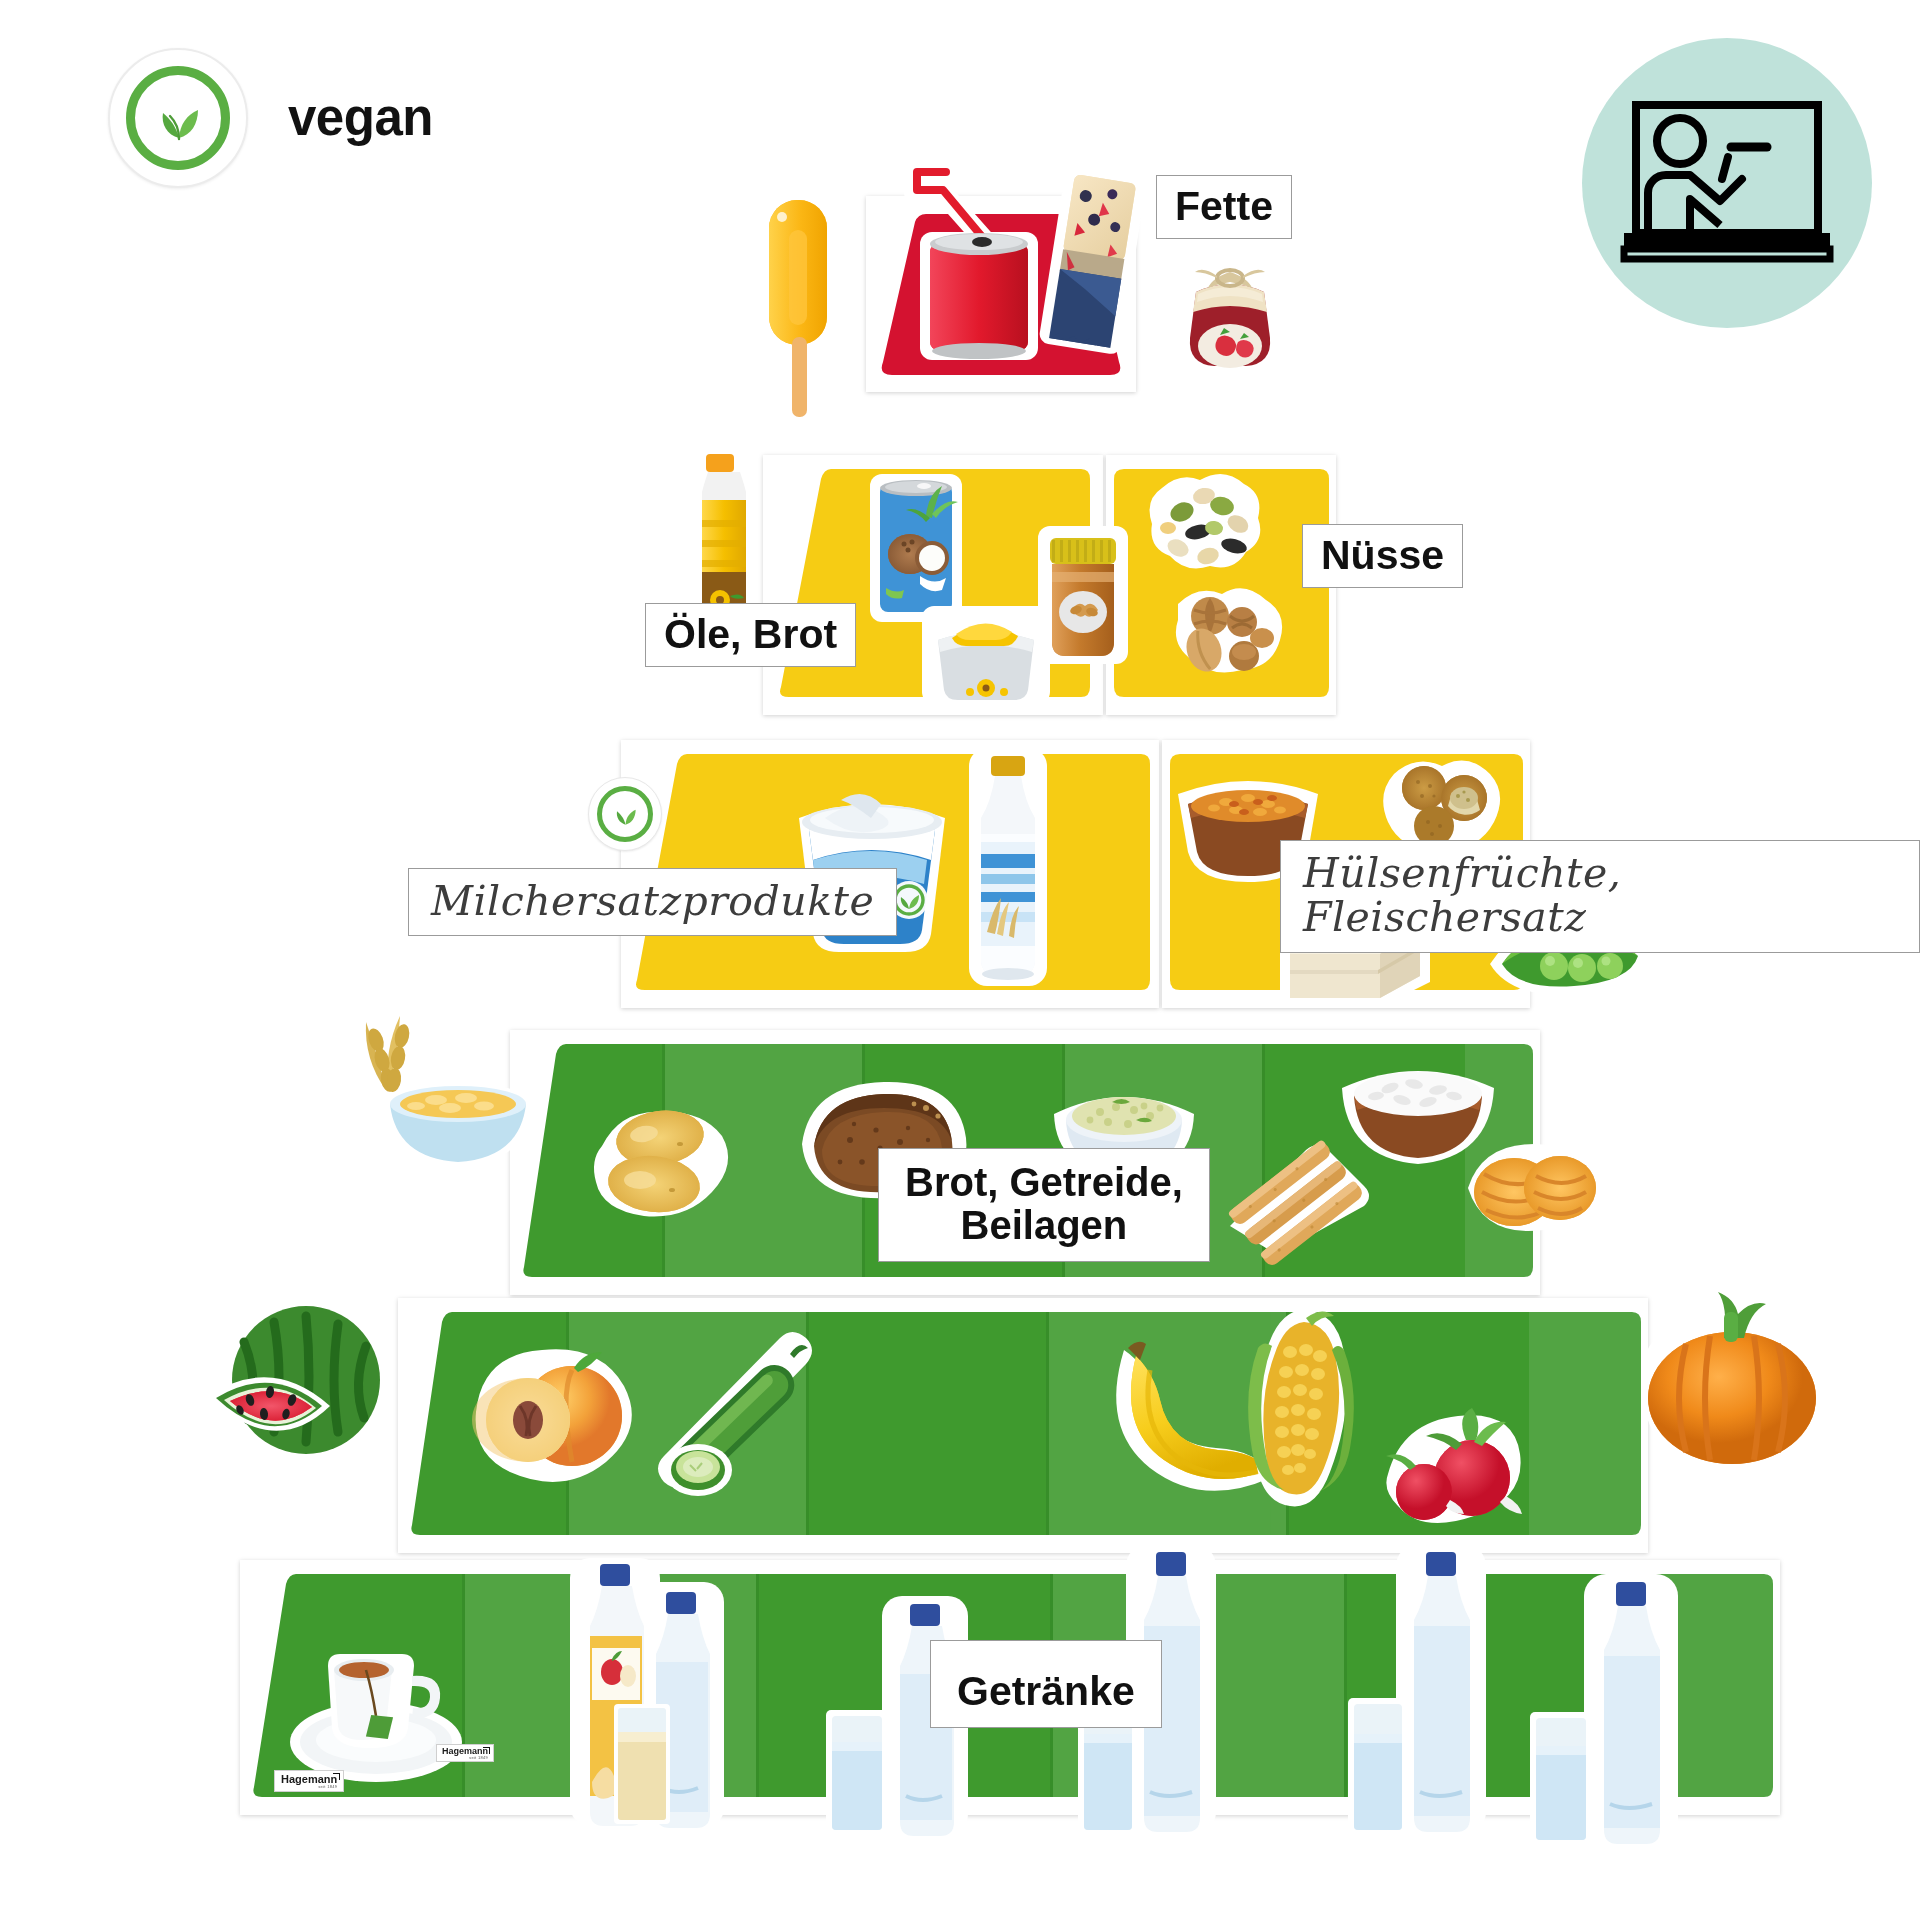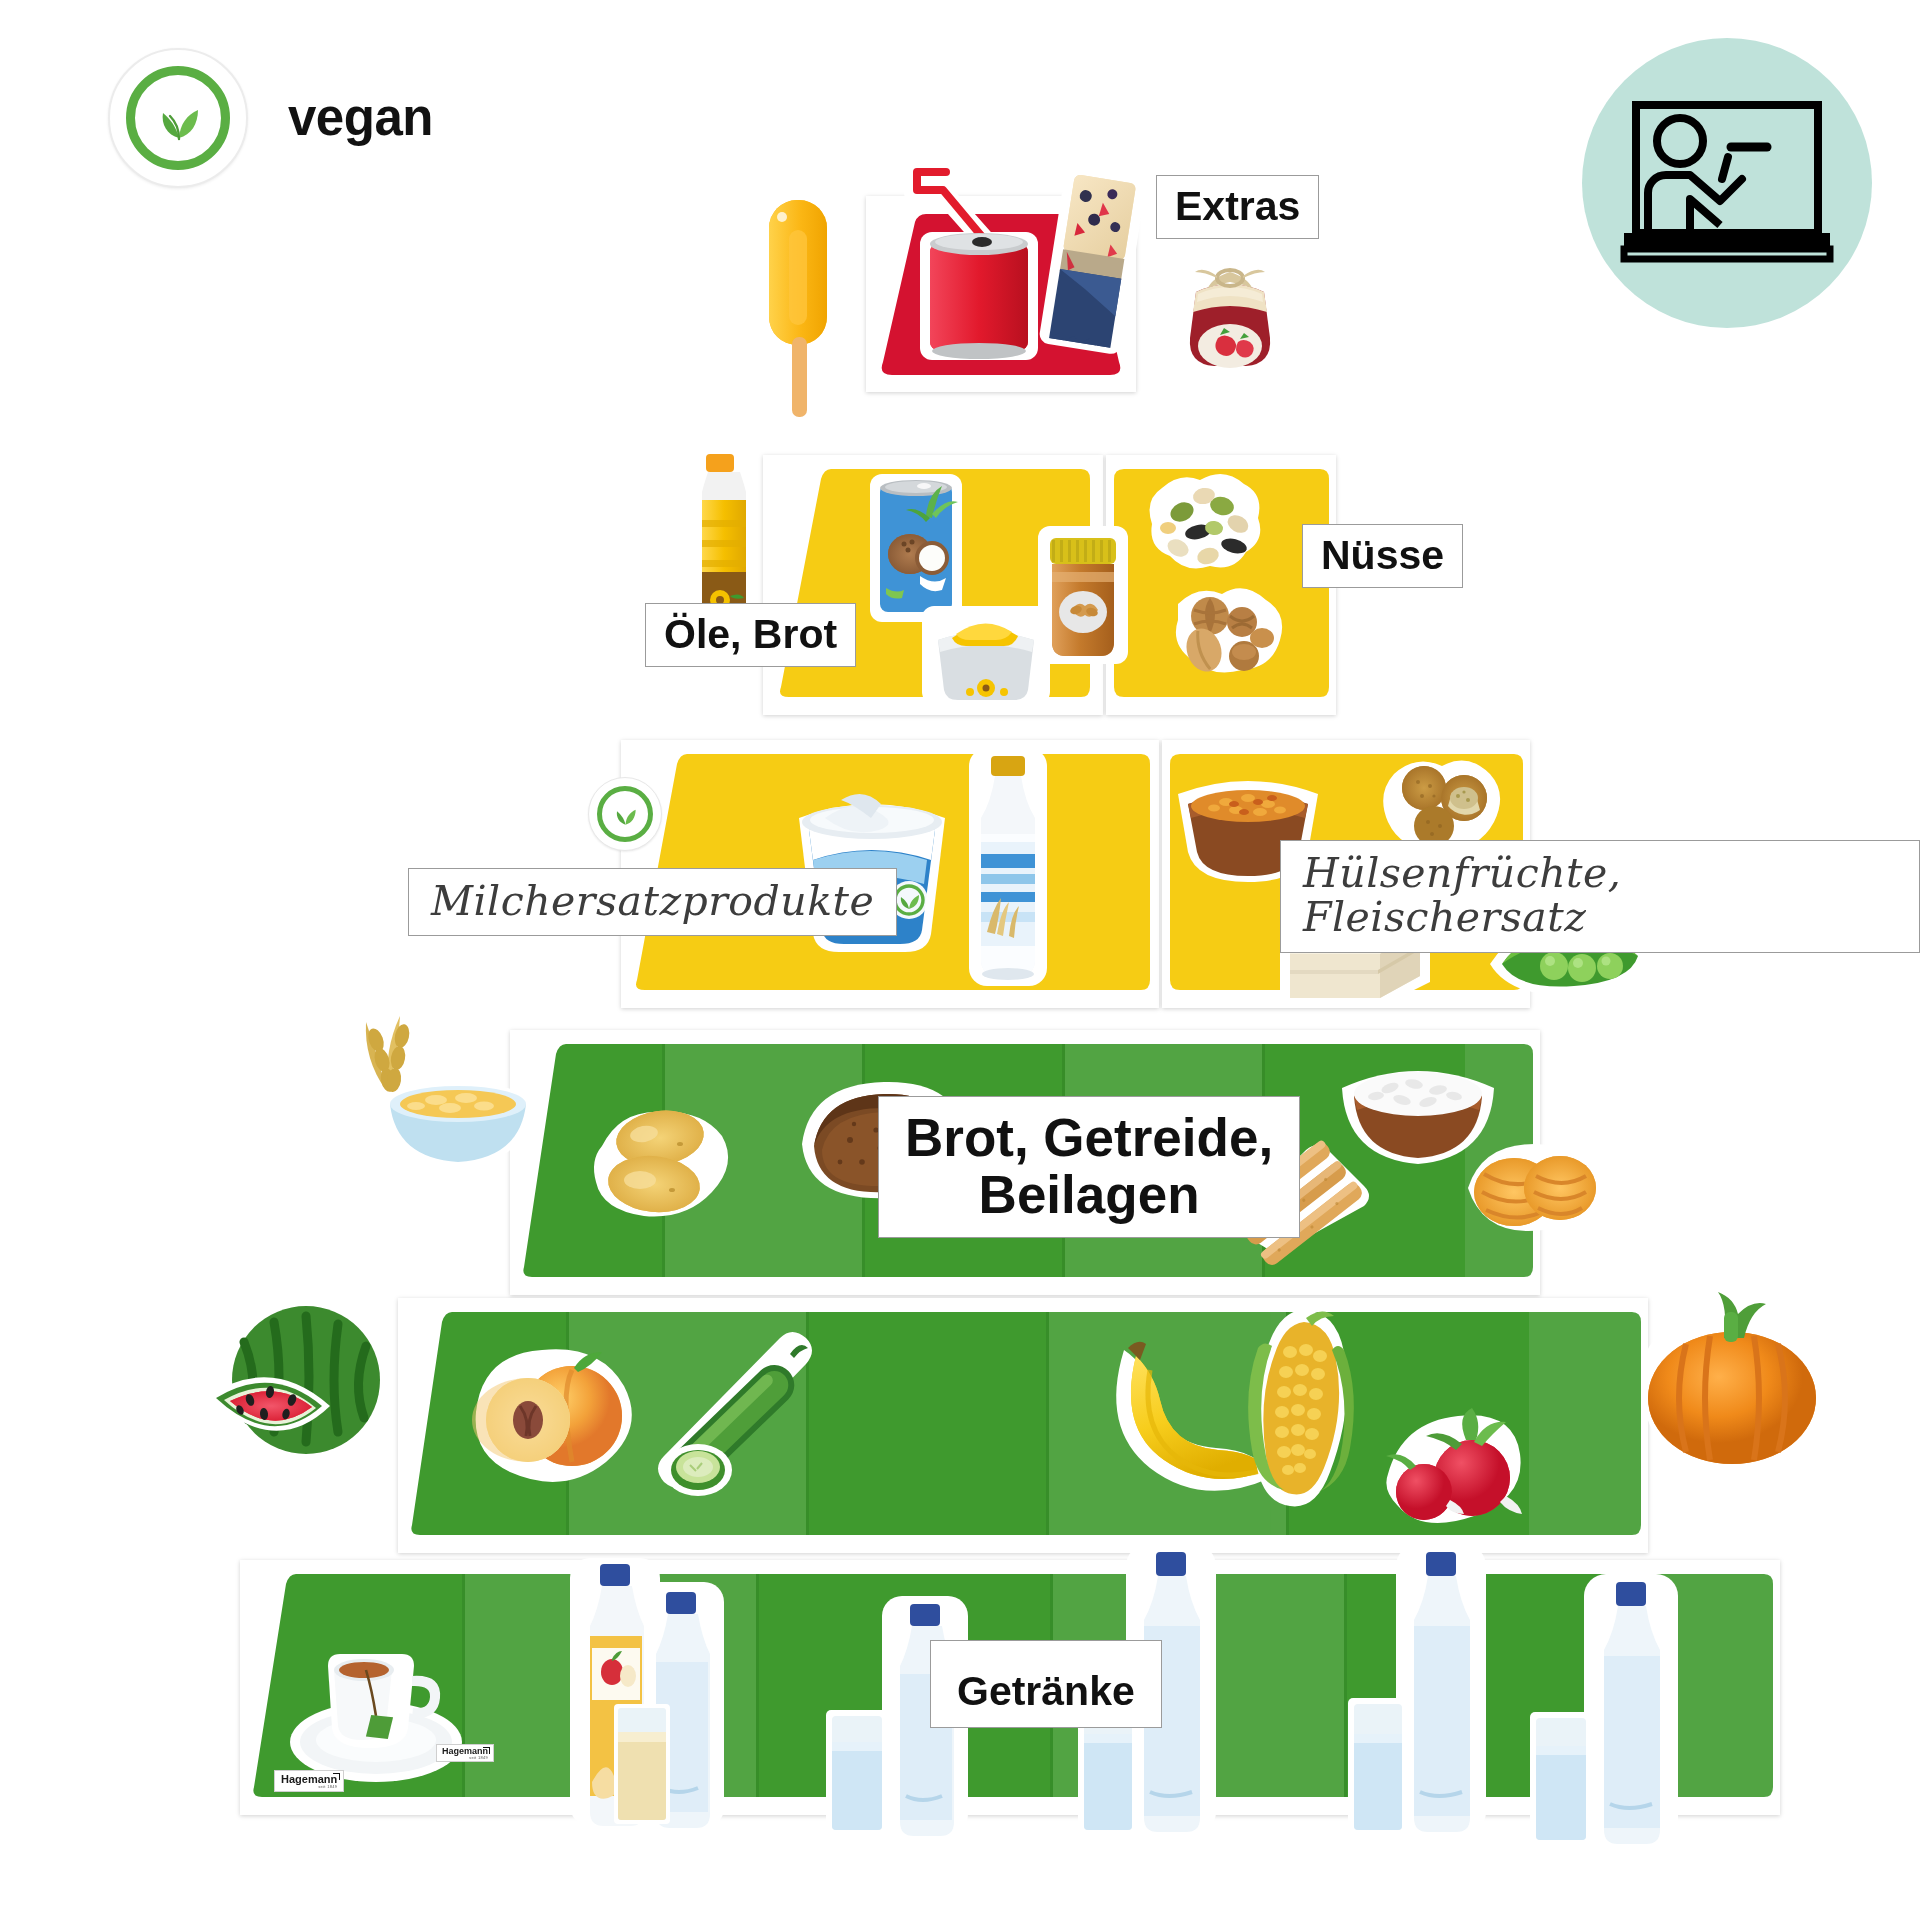--- a/index.html
+++ b/index.html
@@ -211,21 +211,21 @@
       <path d="M47 26 q-14 -10 -22 -4 q10 0 22 6z" fill="#d8c79d"></path>
       <path d="M73 26 q14 -10 22 -4 q-10 0 -22 6z" fill="#d8c79d"></path>
       <ellipse cx="60" cy="96" rx="32" ry="22" fill="#f3ece1"></ellipse>
       <path d="M48 88 q-6 10 2 16 q8 5 14 -2 q5 -8 -2 -14 q-8 -5 -14 0z" fill="#d92f3e"></path>
       <path d="M68 92 q-5 9 2 14 q7 4 12 -2 q4 -7 -2 -12 q-7 -4 -12 0z" fill="#e0394a"></path>
       <path d="M50 85 l4 -7 6 4z" fill="#44a03b"></path>
       <path d="M70 89 l4 -6 5 4z" fill="#44a03b"></path>
     </svg>
   </div>
 
-  <div class="chip" style="left:1108px; top:175px; font-size:41px;">Extras</div>
+  <div class="chip" style="left:1108px; top:175px; font-size:41px;">Fette</div>
 
   <div class="tier" style="left:715px; top:455px; width:340px; height:260px;">
     <svg width="340" height="260" viewBox="0 0 340 260">
       <path d="M64 6 L320 6 Q334 6 334 20 L334 236 Q334 250 320 250 L18 250 Q2 250 7 236 L50 20 Q54 6 64 6 Z" fill="#ffffff"></path>
       <path d="M68 14 L318 14 Q327 14 327 24 L327 232 Q327 242 318 242 L26 242 Q14 242 18 232 L58 24 Q61 14 68 14 Z" fill="#f6cc14"></path>
     </svg>
   </div>
 
   <div class="tier" style="left:1058px; top:455px; width:230px; height:260px;">
     <svg width="230" height="260" viewBox="0 0 230 260">
@@ -688,21 +688,21 @@
       <path d="M26 62 q32 18 64 2" stroke="#d9862a" stroke-width="4" fill="none"></path>
       <path d="M30 80 q30 14 56 2" stroke="#d9862a" stroke-width="4" fill="none"></path>
       <ellipse cx="104" cy="58" rx="36" ry="32" fill="#eda235"></ellipse>
       <ellipse cx="104" cy="58" rx="36" ry="32" fill="url(#br)"></ellipse>
       <path d="M80 46 q26 14 50 0" stroke="#d9862a" stroke-width="4" fill="none"></path>
       <path d="M78 62 q28 14 52 0" stroke="#d9862a" stroke-width="4" fill="none"></path>
       <path d="M82 78 q24 12 44 0" stroke="#d9862a" stroke-width="4" fill="none"></path>
     </svg>
   </div>
 
-  <div class="chip" style="left:830px; top:1096px; font-size:53px; text-align:center; padding:12px 26px 14px;">Brot, Getreide,
+  <div class="chip" style="left:830px; top:1148px; font-size:40px; text-align:center; padding:12px 26px 14px;">Brot, Getreide,
 Beilagen</div>
 
   <div class="tier" style="left:350px; top:1298px; width:1250px; height:255px;">
     <svg width="1250" height="255" viewBox="0 0 1250 255">
       <path d="M50 6 L1236 6 Q1250 6 1250 20 L1250 231 Q1250 245 1236 245 L14 245 Q0 245 4 231 L36 20 Q40 6 50 6 Z" fill="#ffffff"></path>
       <path d="M54 14 L1234 14 Q1243 14 1243 24 L1243 227 Q1243 237 1234 237 L22 237 Q11 237 14 227 L44 24 Q47 14 54 14 Z" fill="#3f9a2e"></path>
       <g opacity=".13" fill="#0a3d06">
         <rect x="168" y="14" width="3" height="223"></rect>
         <rect x="408" y="14" width="3" height="223"></rect>
         <rect x="648" y="14" width="3" height="223"></rect>

